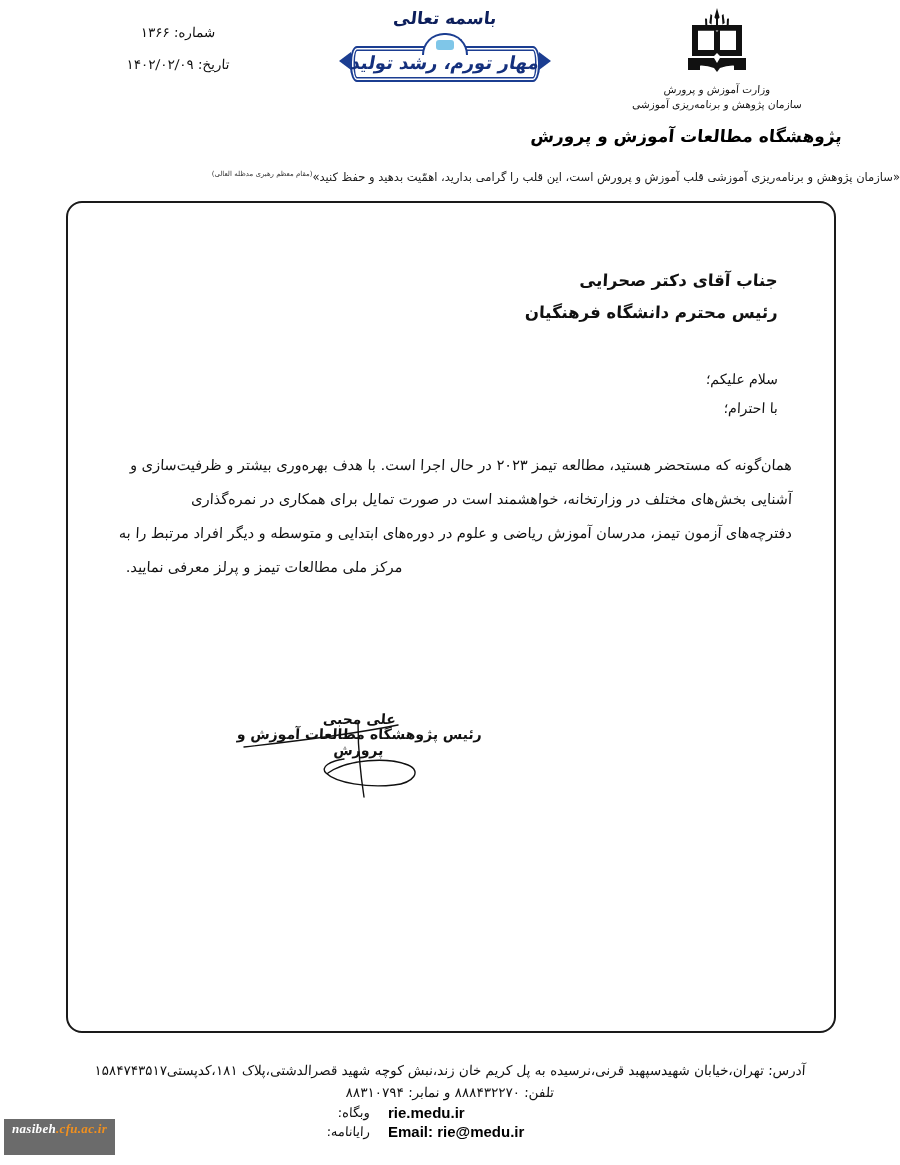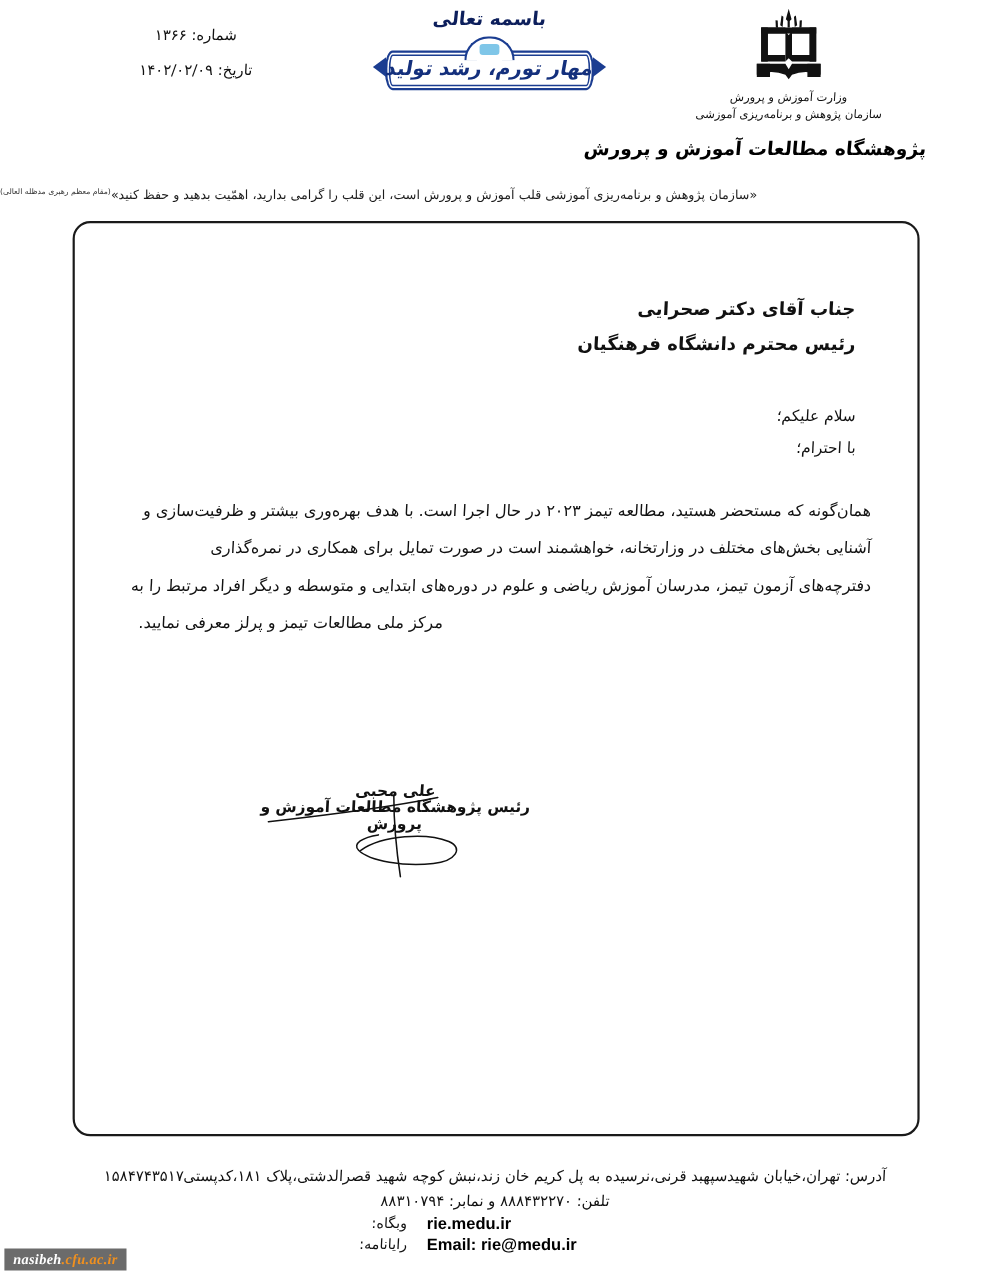--- a/index.html
+++ b/index.html
@@ -165,21 +165,21 @@
     text-align: center;
     transform: skewX(-3deg);
   }
 
   
   .quote-bar {
     position: absolute;
     top: 170px;
     left: 0;
     width: 900px;
-    text-align: left;
+    text-align: right;
     font-size: 11.5px;
     color: #1c1c1c;
     white-space: nowrap;
   }
   .quote-attrib {
     font-size: 7px;
     color: #333;
     vertical-align: super;
   }
 
@@ -328,21 +328,21 @@
     text-align: left;
     font-family: "Liberation Sans", sans-serif;
   }
 
   
   .watermark {
     position: absolute;
     left: 4px;
     bottom: 10px;
     background: #6b6b6b;
-    padding: 3px 8px 4px 8px;
+    padding: 3px 8px 20px 8px;
     direction: ltr;
     font-family: "Liberation Serif", serif;
     font-style: italic;
     font-weight: 700;
     font-size: 13px;
     letter-spacing: 0.3px;
     line-height: 1;
   }
   .wm-a { color: #ffffff; }
   .wm-b { color: #f0901f; }

